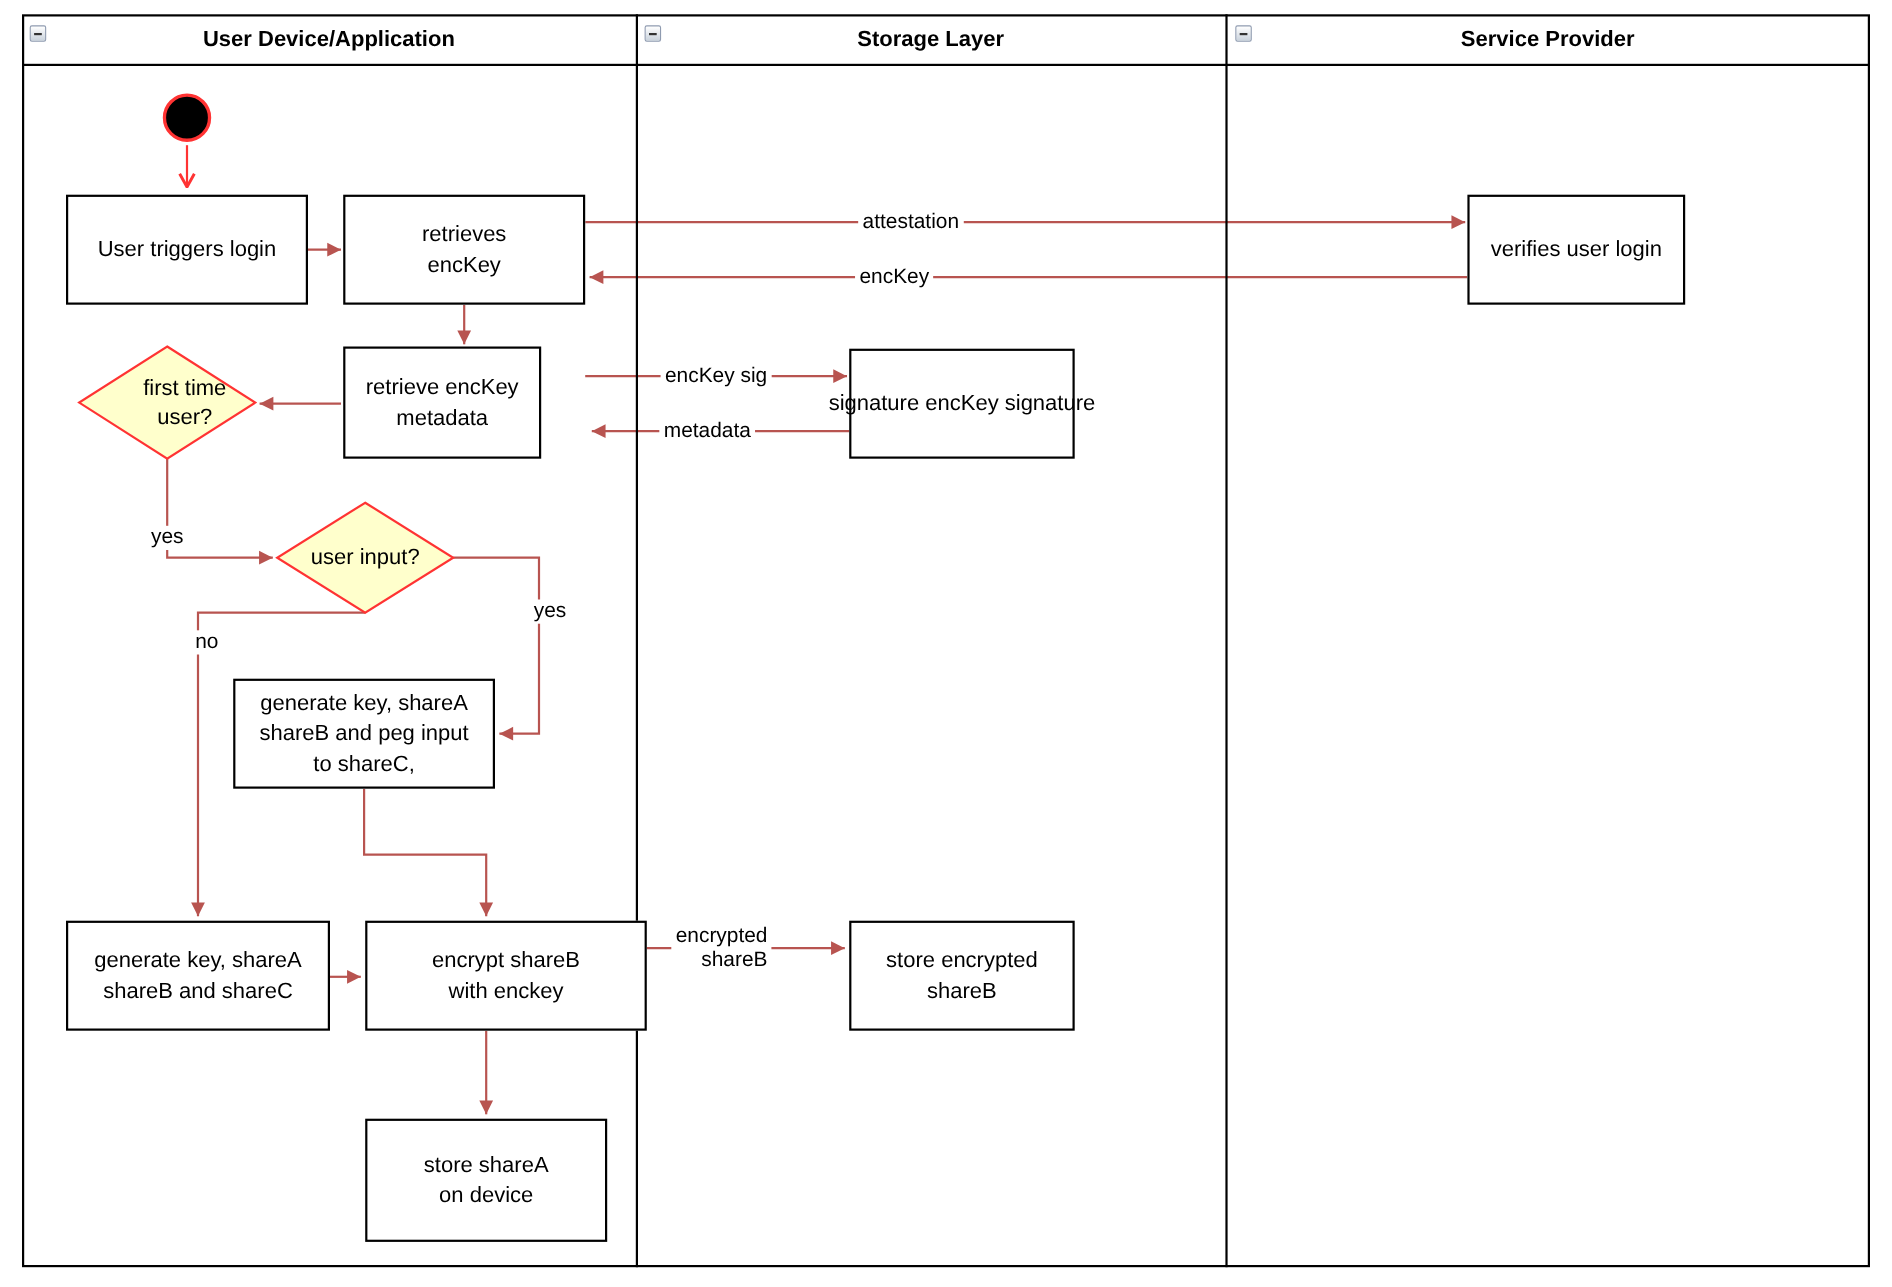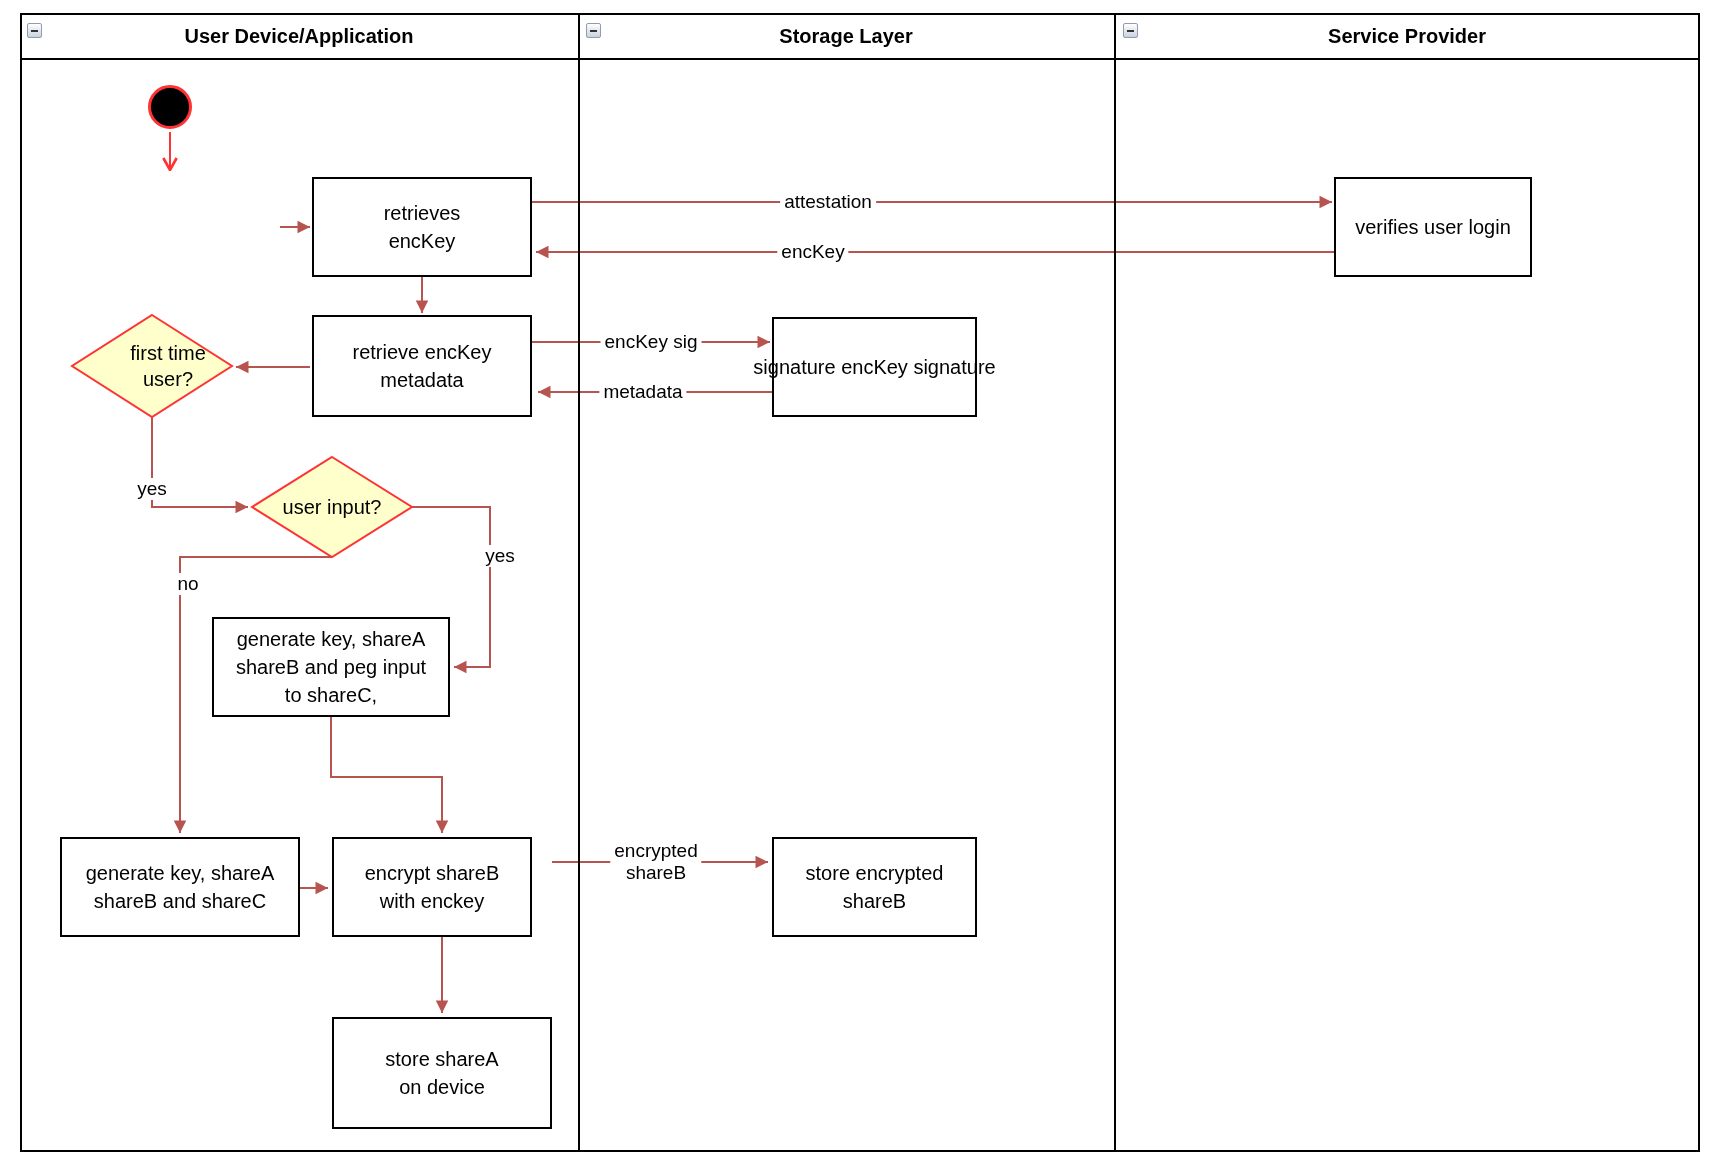--- a/index.html
+++ b/index.html
@@ -25,21 +25,21 @@
   
   .node{position:absolute;background:#fff;border:2px solid #000;
     box-sizing:border-box;display:flex;align-items:center;justify-content:center;
     text-align:center;font-size:20px;line-height:28px;white-space:pre-line;}
   .node.nowrap{white-space:nowrap;}
   .start{position:absolute;width:44px;height:44px;border-radius:50%;
     background:#000;border:3px solid #ff3333;box-sizing:border-box;}
   .dlabel{position:absolute;transform:translate(-50%,-50%);
     font-size:20px;line-height:26px;text-align:center;white-space:pre-line;}
   .elabel{position:absolute;transform:translate(-50%,-50%);
-    font-size:19px;line-height:22px;text-align:center;white-space:pre-line;
+    font-size:19px;line-height:22px;text-align:right;white-space:pre-line;
     background:#fff;padding:0 4px;}
 </style>
 </head>
 <body>
 
 <div id="canvas">
 
   <svg id="edges" viewBox="0 0 1720 1170" xmlns="http://www.w3.org/2000/svg">
     <defs>
       <marker id="ah" viewBox="0 0 12 12" refX="11" refY="6" markerWidth="15" markerHeight="15" markerUnits="userSpaceOnUse" orient="auto">
@@ -84,39 +84,40 @@
     </div>
   <div class="collapse" style="left:586px;top:23px">
       <span class="minus"></span>
     </div>
   <div class="collapse" style="left:1123px;top:23px">
       <span class="minus"></span>
     </div>
 
   <div class="start" style="left:148px;top:85px"></div>
 
+  <div class="node" style="left:60px;top:177px;width:220px;height:100px">User triggers login</div>
 
   <div class="node" style="left:312px;top:177px;width:220px;height:100px">retrieves
 encKey</div>
 
-  <div class="node" style="left:312px;top:315px;width:220px;height:102px">retrieve encKey
+  <div class="node" style="left:312px;top:315px;width:180px;height:102px">retrieve encKey
 metadata</div>
 
   <div class="node" style="left:1334px;top:177px;width:198px;height:100px">verifies user login</div>
 
   <div class="node nowrap" style="left:772px;top:317px;width:205px;height:100px">signature encKey signature</div>
 
   <div class="node" style="left:212px;top:617px;width:238px;height:100px">generate key, shareA
 shareB and peg input
 to shareC,</div>
 
   <div class="node" style="left:60px;top:837px;width:240px;height:100px">generate key, shareA
 shareB and shareC</div>
 
-  <div class="node" style="left:332px;top:837px;width:200px;height:100px">encrypt shareB
+  <div class="node" style="left:332px;top:837px;width:256px;height:100px">encrypt shareB
 with enckey</div>
 
   <div class="node" style="left:772px;top:837px;width:205px;height:100px">store encrypted
 shareB</div>
 
   <div class="node" style="left:332px;top:1017px;width:220px;height:112px">store shareA
 on device</div>
 
   <div class="dlabel" style="left:168px;top:366px">first time
 user?</div>

